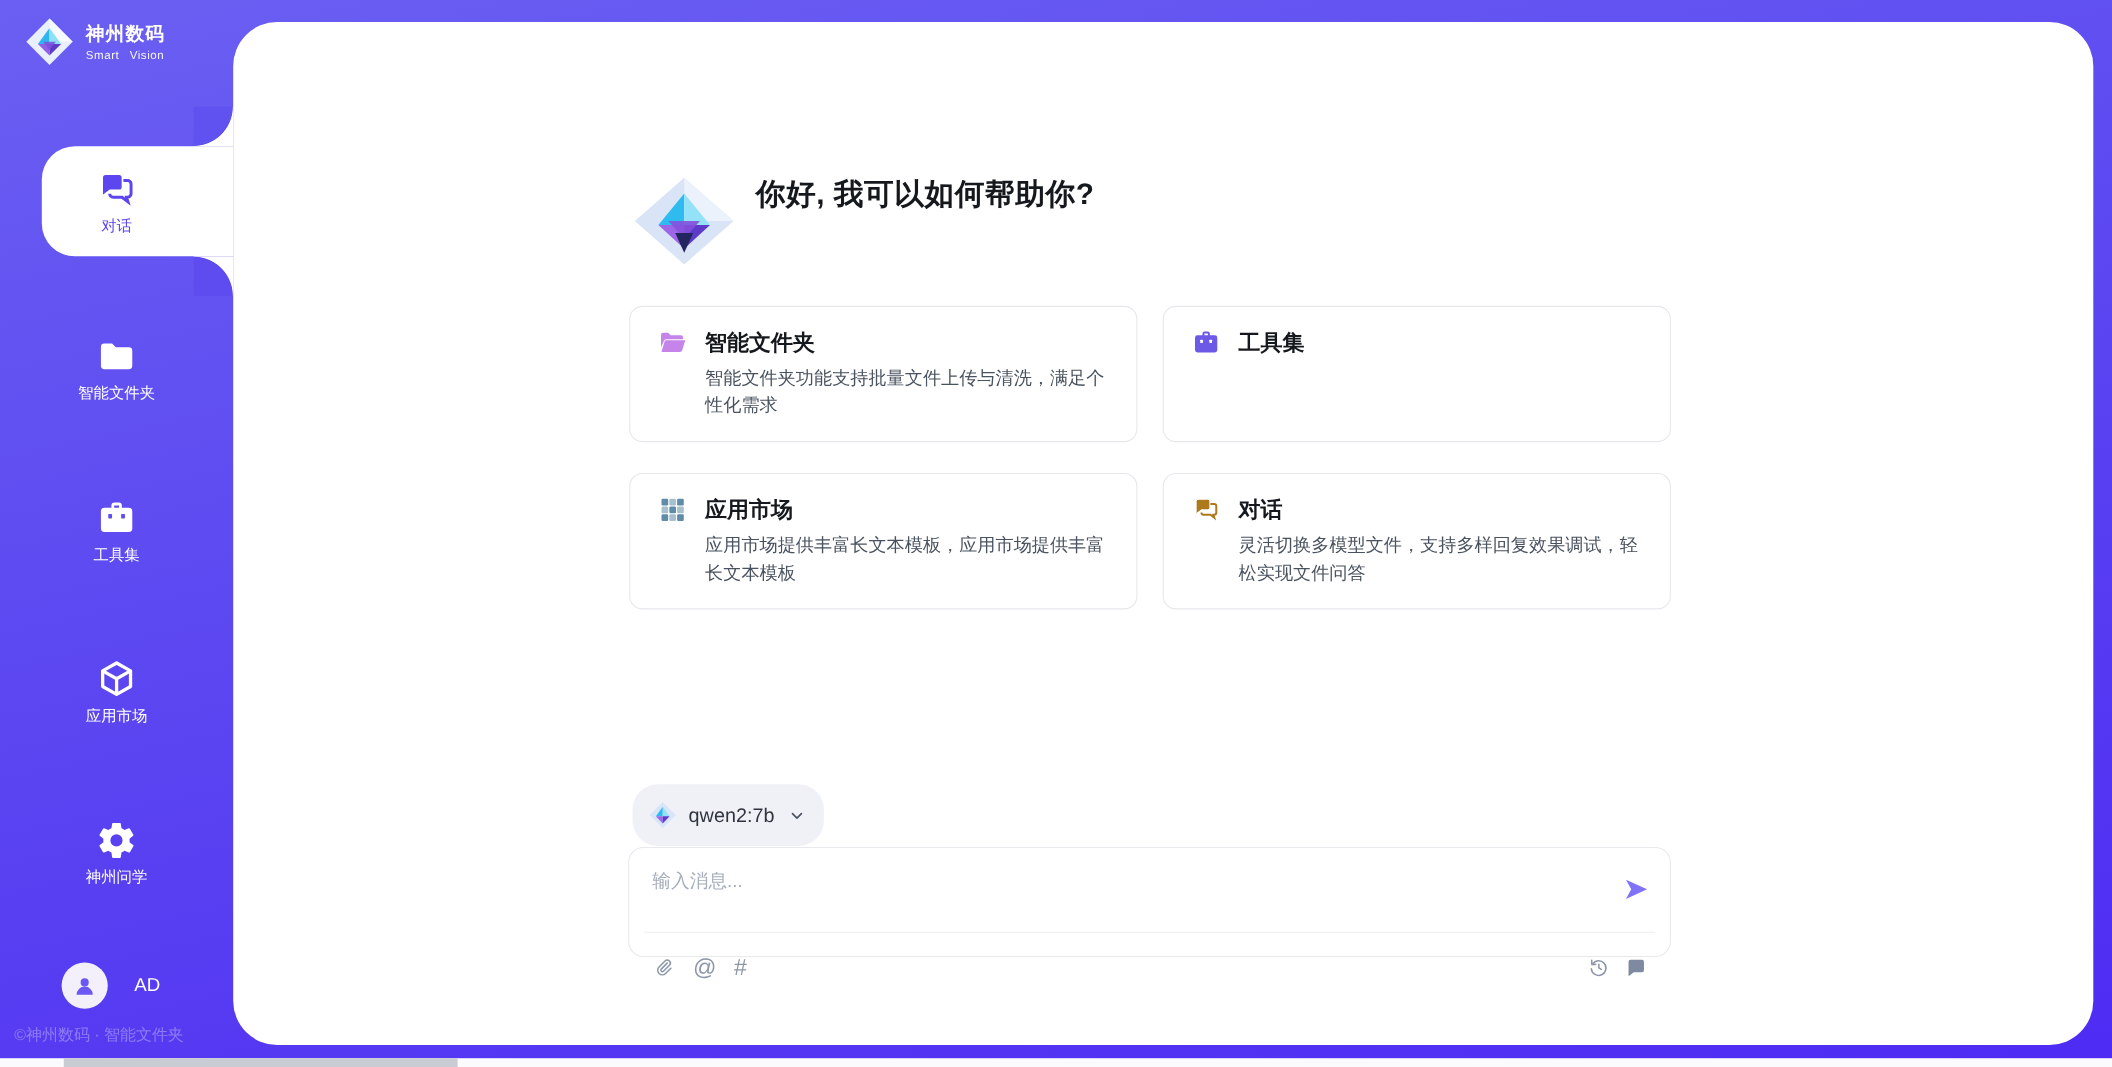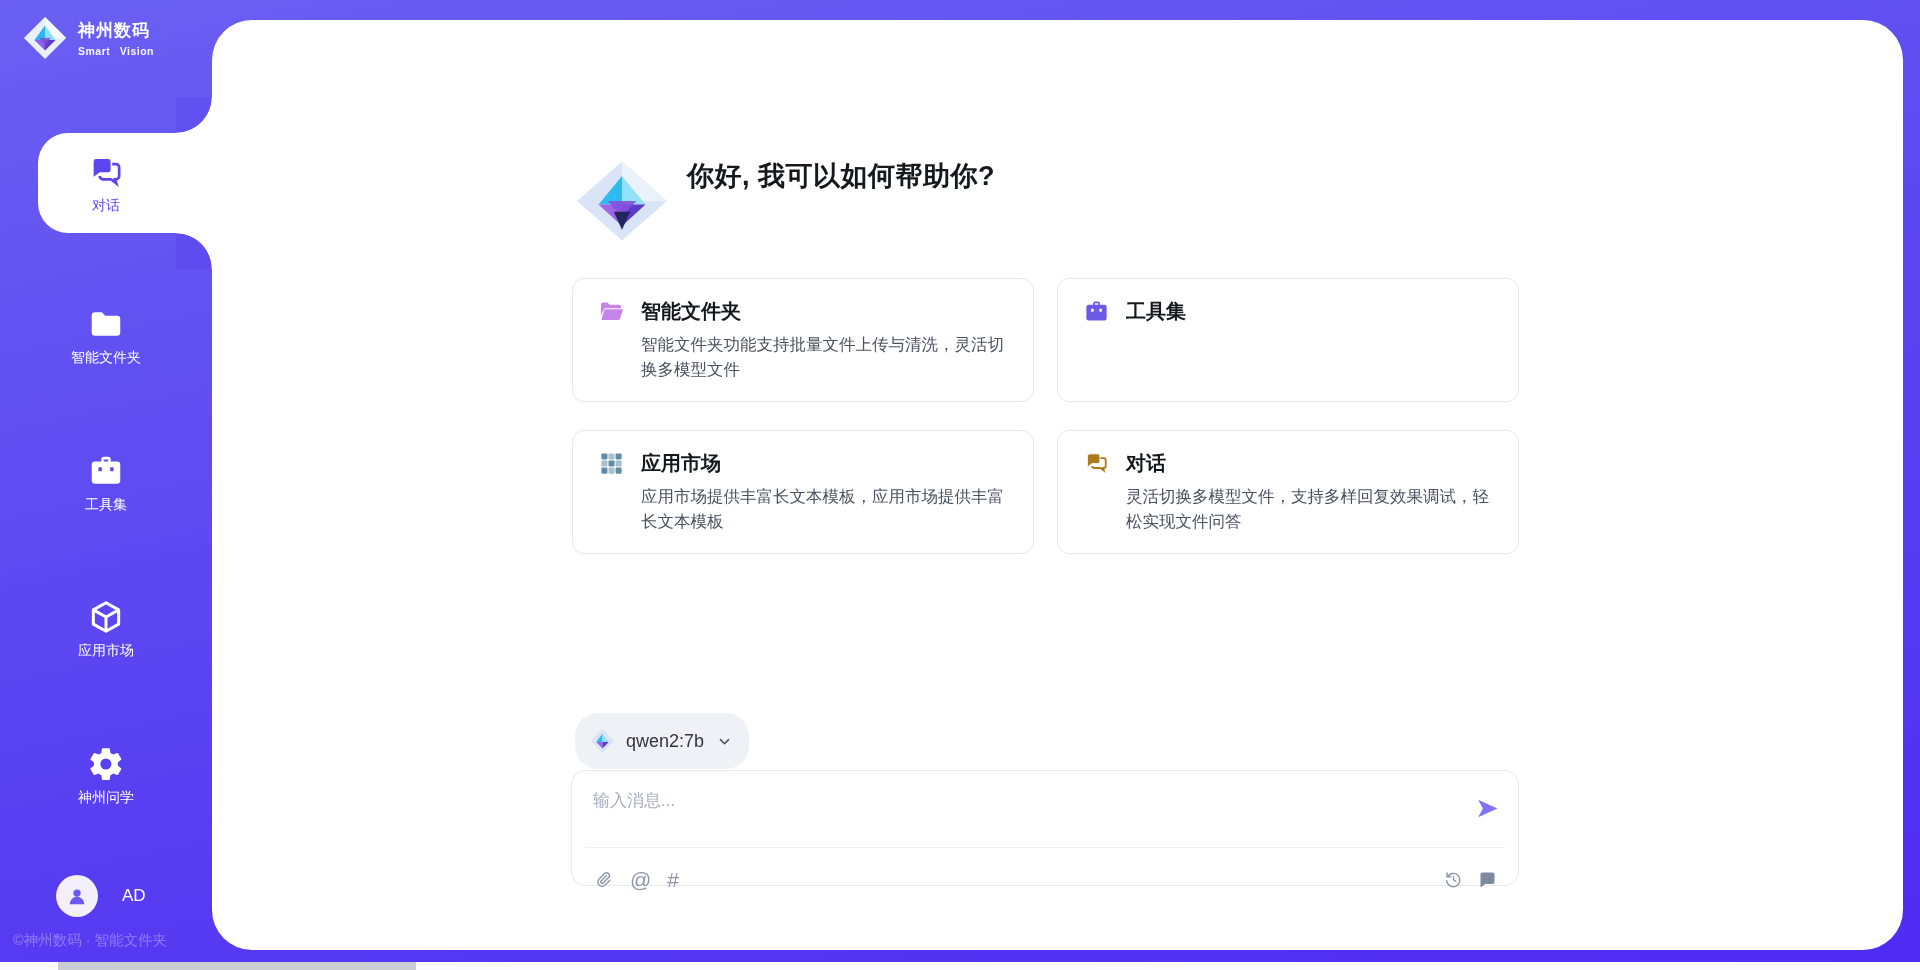--- a/index.html
+++ b/index.html
@@ -5,21 +5,21 @@
   * { margin:0; padding:0; box-sizing:border-box; }
   html,body { width:1920px; height:970px; overflow:hidden;
     font-family:"Liberation Sans", sans-serif; }
   body { background:linear-gradient(168deg,#6a5ff2 0%,#5b46f1 48%,#4e2bf3 100%); position:relative; }
 
   
   .sidebar { position:absolute; left:0; top:0; width:212px; height:970px; }
   .brand { position:absolute; left:22px; top:15px; display:flex; align-items:center; gap:10px; }
   .brand-text { display:flex; flex-direction:column; color:#fff; }
   .brand-cn { font-size:17px; font-weight:700; letter-spacing:1px; }
-  .brand-en { font-size:10.5px; margin-top:3px; word-spacing:6px; letter-spacing:.5px; opacity:.95;font-weight:bold; }
+  .brand-en { font-size:10.5px; margin-top:3px; word-spacing:6px; letter-spacing:.5px; opacity:.95; }
 
   .active-tab { position:absolute; left:38px; top:133px; width:174px; height:100px;
     background:#fff; border-radius:30px 0 0 30px; }
   .flare { position:absolute; left:176px; width:36px; height:36px; }
   .flare-top { top:97px; background:radial-gradient(circle 36px at 0 0,#5f52f0 98%,#fff 100%); }
   .flare-bottom { top:233px; background:radial-gradient(circle 36px at 0 100%,#5e4cf0 98%,#fff 100%); }
 
   .nav-item { position:absolute; left:0; width:212px; height:100px;
     display:flex; flex-direction:column; align-items:center; justify-content:center;
     color:#fff; cursor:pointer; }
@@ -52,21 +52,21 @@
   .card-head svg { width:27px; height:27px; flex:0 0 auto; }
   .card-title { font-size:20px; font-weight:700; color:#15181d; }
   .card-desc { margin:7px 0 0 43px; font-size:16.5px; line-height:25px; color:#49525f; }
 
   .model-pill { position:absolute; left:363px; top:693px; height:56px; border-radius:23px;
     background:#f0f1f6; display:inline-flex; align-items:center; padding:0 17px 0 14px; gap:10px; cursor:pointer; }
   .model-pill .pill-gem { width:27px; height:26px; }
   .model-name { font-size:18px; color:#2f3540; }
   .model-pill .chev { width:15px; height:15px; margin-left:3px; }
 
-  .composer { position:absolute; left:359px; top:750px; width:948px; height:116px;
+  .composer { position:absolute; left:359px; top:750px; width:948px; height:100px;
     background:#fff; border:1.5px solid #e7e9ee; border-radius:14px; }
   .composer textarea { position:absolute; left:0; top:0; width:870px; height:72px;
     border:none; outline:none; resize:none; background:transparent;
     padding:18px 0 0 21px; font-size:17px; color:#333a45; font-family:"Liberation Sans", sans-serif; }
   .composer textarea::placeholder { color:#a6aebc; }
   .send-btn { position:absolute; right:17px; top:23px; width:28px; height:28px;
     background:none; border:none; cursor:pointer; display:flex; align-items:center; justify-content:center; }
   .send-btn svg { width:25px; height:25px; }
   .composer-divider { position:absolute; left:13px; right:13px; top:76px; height:1px; background:#edeff3; }
   .composer-toolbar { position:absolute; left:21px; right:20px; top:90px; height:36px;
@@ -188,21 +188,21 @@
   <div class="cards">
 
     <div class="card">
       <div class="card-head">
         <svg viewBox="0 0 24 24" fill="#c584ea">
           <path d="M2.6 5.8a1.8 1.8 0 0 1 1.8-1.8h4l2 2h8.2a1.8 1.8 0 0 1 1.8 1.8v1.4H7a2.2 2.2 0 0 0-2.1 1.5L2.6 16z"></path>
           <path d="M3 19.2 5.5 11a1.4 1.4 0 0 1 1.34-1H22.2l-2.5 8.2a2 2 0 0 1-1.9 1.4H4.3A1.35 1.35 0 0 1 3 19.2z"></path>
         </svg>
         <span class="card-title">智能文件夹</span>
       </div>
-      <p class="card-desc">智能文件夹功能支持批量文件上传与清洗，灵活切换多模型文件</p>
+      <p class="card-desc">智能文件夹功能支持批量文件上传与清洗，满足个性化需求</p>
     </div>
 
     <div class="card">
       <div class="card-head">
         <svg viewBox="0 0 24 24" fill="#6c59e6">
           <path d="M9 6V4.8A1.8 1.8 0 0 1 10.8 3h2.4A1.8 1.8 0 0 1 15 4.8V6h4a2 2 0 0 1 2 2v10a2 2 0 0 1-2 2H5a2 2 0 0 1-2-2V8a2 2 0 0 1 2-2h4zm1.6 0h2.8V4.7h-2.8V6z"></path>
           <rect x="7.2" y="9.6" width="2.2" height="2.6" rx=".5" fill="#fff"></rect>
           <rect x="14.6" y="9.6" width="2.2" height="2.6" rx=".5" fill="#fff"></rect>
         </svg>
         <span class="card-title">工具集</span>

